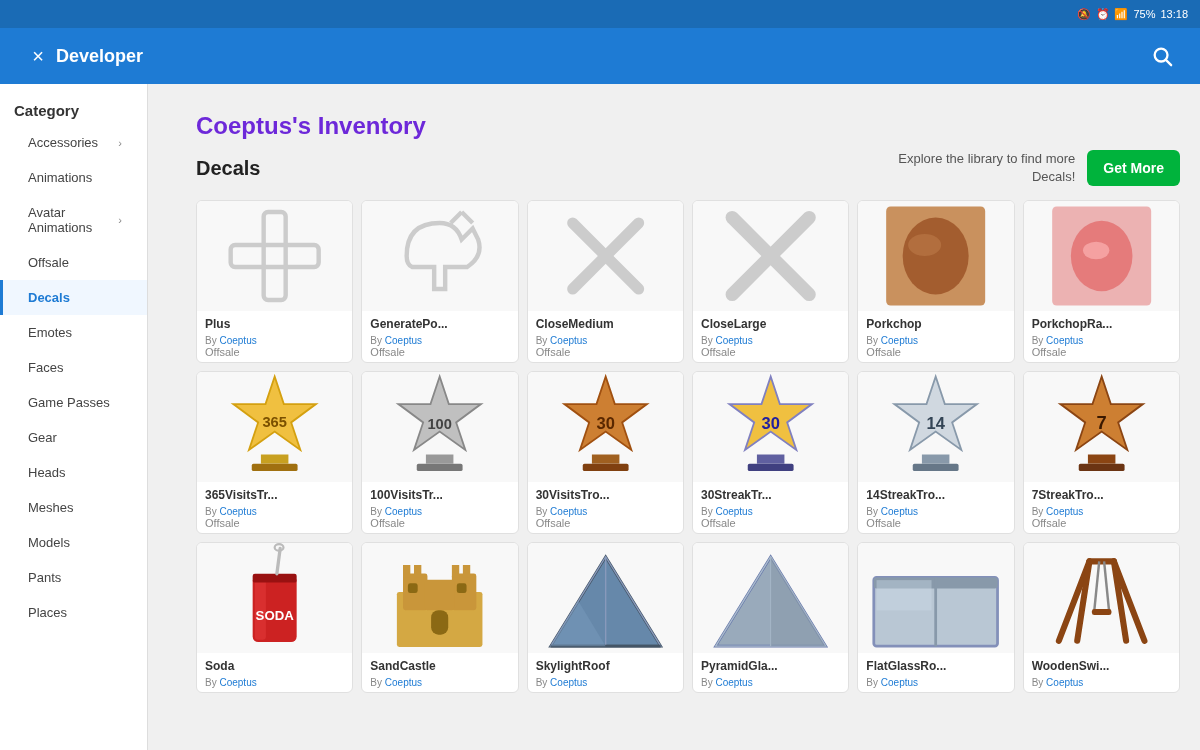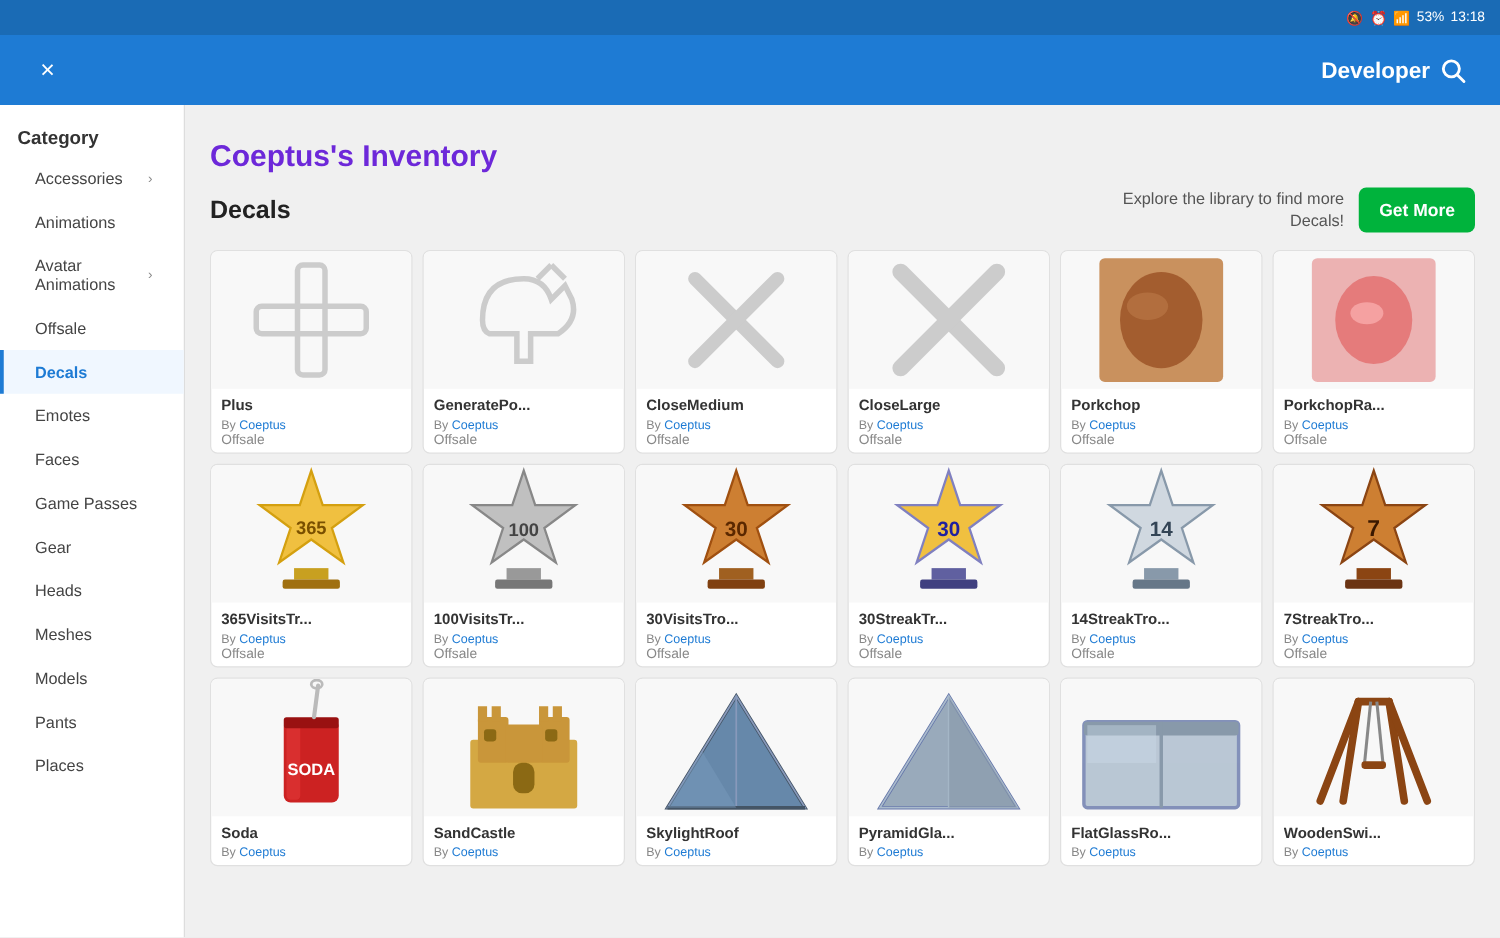--- a/index.html
+++ b/index.html
@@ -21,25 +21,25 @@
 
     
     .header {
       background: #1e7bd4;
       height: 56px;
       display: flex;
       align-items: center;
       justify-content: space-between;
       padding: 0 20px;
     }
-    .header-title { color: white; font-size: 18px; font-weight: 600; flex: 1; text-align: right; }
+    .header-title { color: white; font-size: 18px; font-weight: 600; flex: 1; text-align: left; }
     .header-btn { color: white; background: none; border: none; font-size: 20px; cursor: pointer; width: 36px; height: 36px; display: flex; align-items: center; justify-content: center; }
 
     
-    .main-content { display: flex; height: calc(750px - 84px); background: #f0f0f0; }
+    .main-content { display: flex; height: calc(750px - 84px); background: #f0f0f0; gap: 28px; }
 
     
     .sidebar {
       width: 148px;
       background: white;
       border-right: 1px solid #ddd;
       padding-top: 10px;
       flex-shrink: 0;
     }
     .sidebar-title { font-size: 15px; font-weight: 700; padding: 8px 14px 6px; color: #333; }
@@ -117,21 +117,21 @@
     .right-panel::-webkit-scrollbar-thumb { background: #ccc; border-radius: 3px; }
   </style>
 </head>
 <body>
 
 <div class="status-bar">
   <div class="status-icons">
     <span>🔕</span>
     <span>⏰</span>
     <span>📶</span>
-    <span>53%</span>
+    <span>75%</span>
     <span>13:18</span>
   </div>
 </div>
 
 <div class="header">
   <button class="header-btn">×</button>
   <div class="header-title">Developer</div>
   <button class="header-btn">
     <svg width="22" height="22" viewBox="0 0 24 24" fill="none" stroke="white" stroke-width="2.5" stroke-linecap="round">
       <circle cx="11" cy="11" r="7"></circle>

